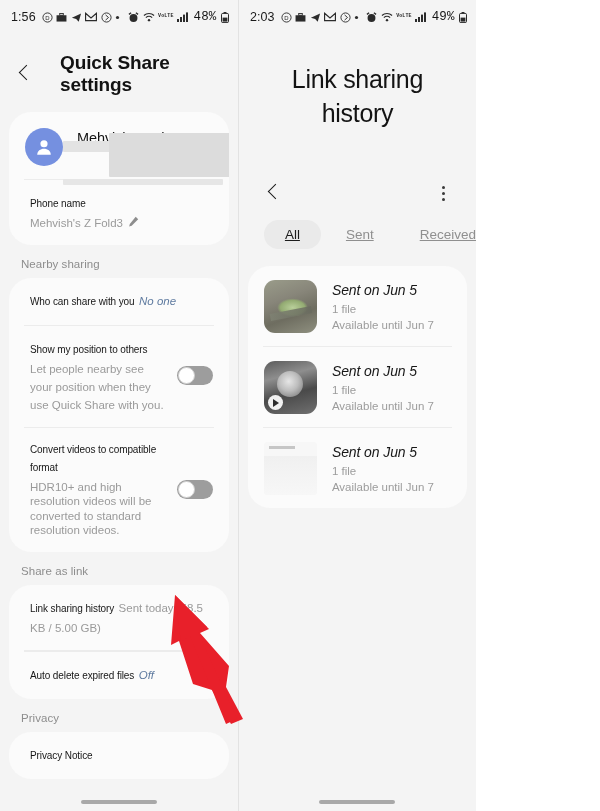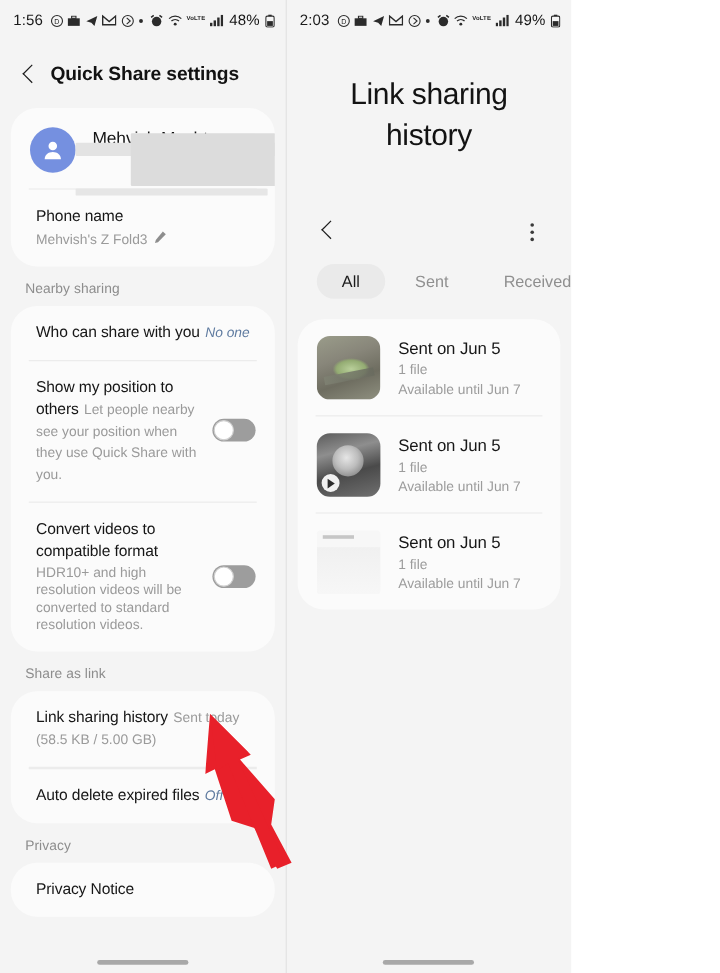--- a/index.html
+++ b/index.html
@@ -17,34 +17,34 @@
 
   
   .statusbar {
     height: 34px; display: flex; align-items: center;
     padding: 0 9px 0 11px; font-size: 12.5px; color: #141414;
     letter-spacing: .1px;
   }
   .sb-time { font-size: 12.5px; color: #1a1a1a; margin-right: 6px; }
   .sb-left-icons { display: flex; align-items: center; gap: 3.5px; }
   .sb-spacer { flex: 1; }
-  .sb-right-icons { display: flex; align-items: center; gap: 3.5px; }
+  .sb-right-icons { display: flex; align-items: center; gap: 3.5px; font-family: Liberation Mono, monospace; }
   .sb-ic { display: inline-flex; align-items: center; justify-content: center; }
   .sb-batt-txt { font-size: 12.5px; color: #141414; margin: 0 1px 0 2px; }
   .volte { font-size: 5px; line-height: 5.2px; text-align: center; font-weight: 700; color: #262626; }
 
   
   .hdr-row { display: flex; align-items: center; padding: 18px 0 16px 14px; }
   .back-chev { width: 22px; height: 22px; position: relative; flex: none; }
   .back-chev::before {
     content: ""; position: absolute; left: 7px; top: 4px;
     width: 10px; height: 10px; border-left: 1.9px solid #1b1b1b; border-bottom: 1.9px solid #1b1b1b;
     transform: rotate(45deg);
   }
-  .hdr-title { font-size: 16px; font-weight: 700; color: #121212; margin-left: 6px; letter-spacing: -.1px; }
+  .hdr-title { font-size: 19px; font-weight: 700; color: #121212; margin-left: 24px; letter-spacing: -.1px; }
 
   
   .card { background: #fbfbfb; border-radius: 22px; margin: 0 9px; overflow: hidden; }
   .sec-label { font-size: 11.5px; color: #8d8d8d; padding: 13px 0 8px 21px; letter-spacing: .05px; }
   .divider { height: 1px; background: #ececec; margin: 0 15px; }
 
   .profile { display: flex; align-items: flex-start; padding: 15px 16px 13px 16px; position: relative; }
   .avatar {
     width: 38px; height: 38px; border-radius: 50%; background: #7590e0;
     flex: none; display: flex; align-items: center; justify-content: center; margin-top: 1px;
@@ -52,21 +52,21 @@
   .avatar svg { display: block; }
   .profile-txt { margin-left: 14px; padding-top: 2px; position: relative; flex: 1; }
   .pname { font-size: 14.5px; color: #141414; letter-spacing: -.1px; }
   .redact { position: absolute; background: #dedede; border-radius: 1px; }
   .redact-a { left: -14px; top: 14px; width: 175px; height: 11px; background: #e3e3e3; }
   .redact-b { left: 32px; top: 6px; width: 135px; height: 44px; background: #dcdcdc; }
   .redact-c { left: -14px; top: 52px; width: 160px; height: 6px; background: #e6e6e6; }
 
   .row { padding: 13px 16px 14px 21px; display: flex; align-items: center; }
   .row-main { flex: 1; min-width: 0; }
-  .row-title { font-size: 13px; color: #161616; line-height: 18px; letter-spacing: -.1px; }
+  .row-title { font-size: 10px; color: #161616; line-height: 18px; letter-spacing: -.1px; }
   .row-sub { font-size: 11.5px; color: #9a9a9a; margin-top: 3px; line-height: 14.5px; }
   .row-sub.accent { color: #5f7ba0; font-style: italic; }
   .row-sub.pname-sub { display: flex; align-items: center; gap: 5px; }
 
   .toggle { width: 36px; height: 19px; border-radius: 10px; background: #9d9d9d; position: relative; flex: none; margin-left: 10px; }
   .toggle .knob {
     position: absolute; left: 1px; top: 1px; width: 17px; height: 17px; border-radius: 50%;
     background: #ffffff; border: 1px solid #cfcfcf;
   }
 
@@ -75,21 +75,21 @@
 
   
   .big-title {
     font-size: 25px; color: #131313; text-align: center; line-height: 34px;
     padding: 28px 40px 0 40px; letter-spacing: -.3px;
   }
   .nav-row { display: flex; align-items: center; justify-content: space-between; padding: 52px 23px 0 24px; }
   .kebab { width: 20px; height: 20px; display: flex; flex-direction: column; align-items: center; justify-content: center; gap: 3px; }
   .kebab i { width: 3px; height: 3px; border-radius: 50%; background: #3a3a3a; display: block; }
   .tabs { display: flex; align-items: center; padding: 16px 0 0 25px; gap: 4px; }
-  .tab { font-size: 13.5px; color: #8f8f8f; padding: 7px 21px; border-radius: 16px; }
+  .tab { font-size: 13.5px; color: #8f8f8f; padding: 7px 21px; border-radius: 16px; text-decoration: underline; }
   .tab.active { background: #eaeaea; color: #1c1c1c; }
 
   .list-card { background: #fbfbfb; border-radius: 22px; margin: 17px 9px 0 9px; overflow: hidden; }
   .item { display: flex; align-items: flex-start; padding: 14px 16px 13px 16px; }
   .thumb { width: 53px; height: 53px; border-radius: 11px; flex: none; position: relative; overflow: hidden; background: #cfcfcf; }
   .thumb.plant { background:
       radial-gradient(ellipse 22px 13px at 54% 52%, #b9cf9a 0%, #93ab72 55%, rgba(0,0,0,0) 70%),
       linear-gradient(160deg, #9a9c8a 0%, #88867a 35%, #6e6d60 65%, #8f9080 100%); }
   .thumb.plant::after {
     content: ""; position: absolute; left: 6px; top: 30px; width: 42px; height: 7px;
@@ -99,21 +99,21 @@
   .thumb.video::before {
     content: ""; position: absolute; left: 13px; top: 10px; width: 26px; height: 26px; border-radius: 50%;
     background: radial-gradient(circle at 45% 40%, #e6e6e6 0%, #bdbdbd 45%, #6d6d6d 100%);
   }
   .play-badge { position: absolute; left: 4px; bottom: 4px; width: 15px; height: 15px; border-radius: 50%; background: rgba(255,255,255,.92); display: flex; align-items: center; justify-content: center; }
   .play-badge::after { content: ""; width: 0; height: 0; border-left: 6px solid #2c2c2c; border-top: 4px solid transparent; border-bottom: 4px solid transparent; margin-left: 2px; }
   .thumb.doc { background: #f7f7f7; border-radius: 3px; }
   .thumb.doc::before { content: ""; position: absolute; left: 5px; top: 4px; width: 26px; height: 3px; background: #9e9e9e; opacity: .55; }
   .thumb.doc::after { content: ""; position: absolute; left: 0; top: 14px; width: 53px; height: 39px; background: linear-gradient(180deg,#f0f0f0,#f7f7f7); }
   .item-txt { margin-left: 15px; padding-top: 2px; }
-  .item-title { font-size: 14px; color: #171717; letter-spacing: -.1px; }
+  .item-title { font-size: 14px; color: #171717; letter-spacing: -.1px; font-style: italic; }
   .item-sub { font-size: 11.5px; color: #9c9c9c; margin-top: 4px; line-height: 15px; }
 
   .home-bar { position: absolute; bottom: 7px; left: 0; width: 100%; display: flex; justify-content: center; }
   .home-bar i { display: block; width: 76px; height: 4.5px; border-radius: 3px; background: #a8a8a8; }
 </style>
 </head>
 <body>
 
 <div class="stage">
 

